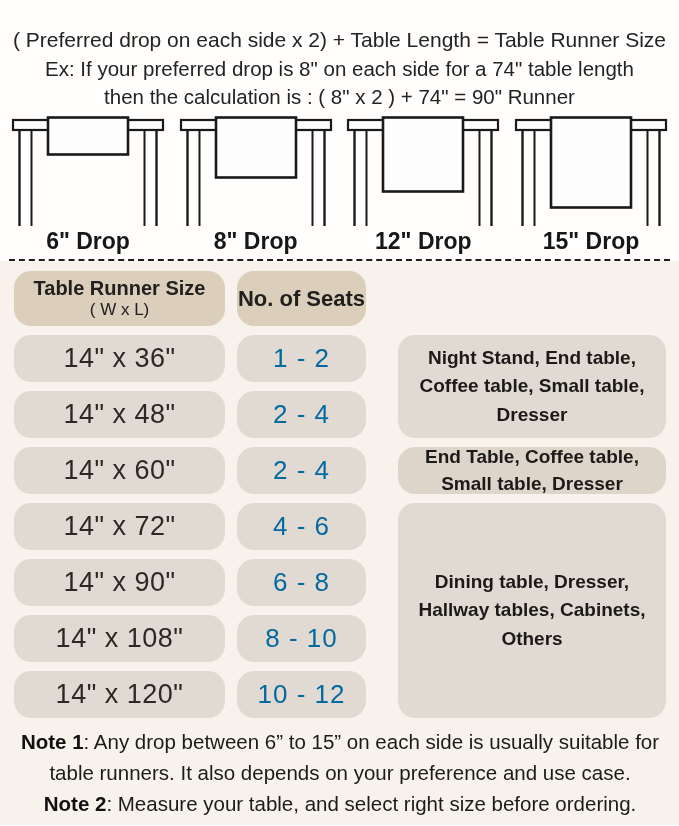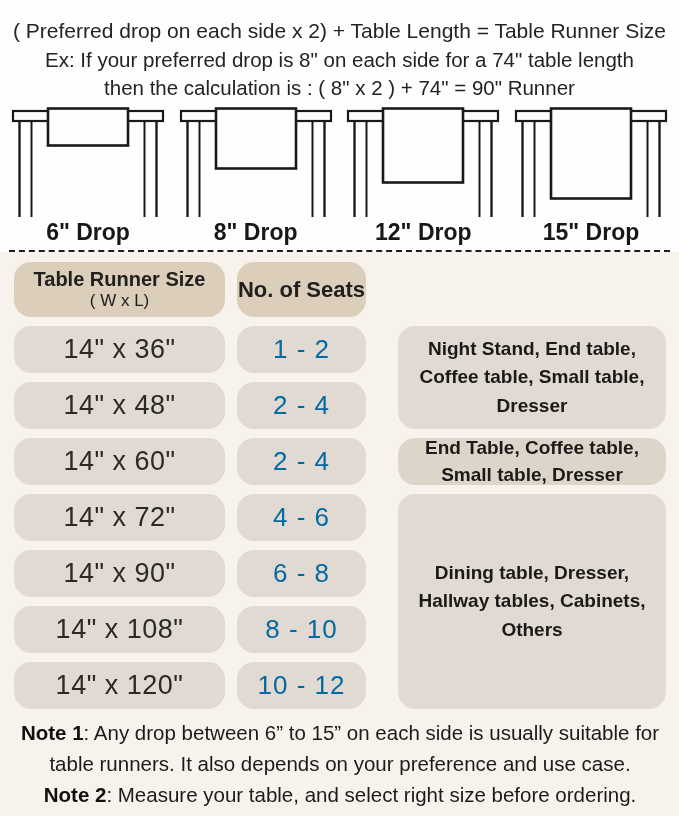--- a/index.html
+++ b/index.html
@@ -10,21 +10,21 @@
     font-family:"Liberation Sans", sans-serif;
     color:#1d1d1d;
   }
   
   .top-section { background:#fffefd; padding-top:3px; }
   .page-title {
     text-align:center; font-size:44px; font-weight:800;
     letter-spacing:-0.5px; line-height:1.15; color:#141414;
   }
   .intro-line { text-align:center; color:#232323; }
-  .formula-line { font-size:21px; margin-top:16px; }
+  .formula-line { font-size:21px; margin-top:25px; }
   .example-line1 { font-size:20.5px; margin-top:5px; }
   .example-line2 { font-size:20.5px; margin-top:4px; }
 
   
   .illustrations {
     display:flex; justify-content:space-between;
     padding:6px 10px 0 10px;
   }
   .illus { width:156px; text-align:center; }
   .illus svg { display:block; }

